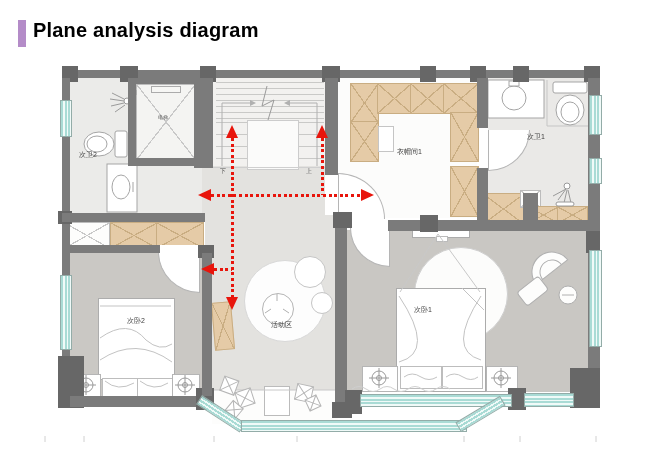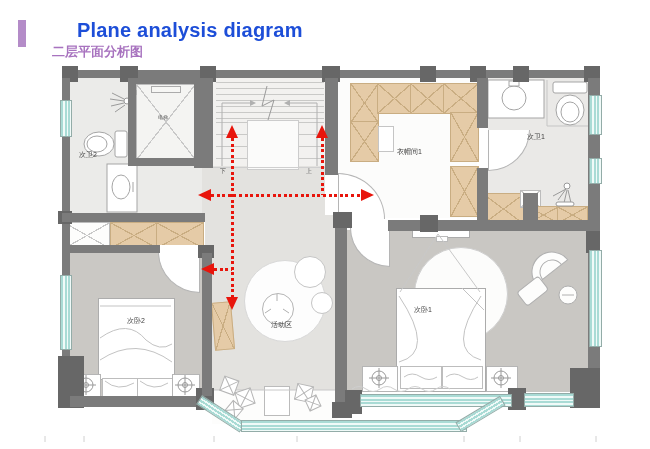--- a/index.html
+++ b/index.html
@@ -28,32 +28,31 @@
   .arrH{position:absolute;z-index:16;height:3px;background-image:repeating-linear-gradient(90deg,#e8150c 0 3px,transparent 3px 5.6px);}
   .arrV{position:absolute;z-index:16;width:3px;background-image:repeating-linear-gradient(180deg,#e8150c 0 3px,transparent 3px 5.6px);}
   .ah{position:absolute;z-index:17;width:0;height:0;border:6px solid transparent;}
   .ahUp{border-top:0;border-bottom:13px solid #e8150c;}
   .ahDown{border-bottom:0;border-top:13px solid #e8150c;}
   .ahLeft{border-left:0;border-right:13px solid #e8150c;}
   .ahRight{border-right:0;border-left:13px solid #e8150c;}
   .lbl{position:absolute;z-index:18;font-size:7px;color:#3c3c3c;white-space:nowrap;}
   .lblTiny{font-size:6px;color:#555;}
   #titleBar{position:absolute;left:18px;top:20px;width:8px;height:27px;background:#b48cc8;z-index:20;}
-  #titleEn{position:absolute;left:33px;top:19px;font-size:20px;font-weight:600;color:#1d4ed8;z-index:20;letter-spacing:.2px;margin-left:44px;}
+  #titleEn{position:absolute;left:33px;top:19px;font-size:20px;font-weight:600;color:#000000;z-index:20;letter-spacing:.2px;}
   #titleZh{position:absolute;left:52px;top:43px;font-size:13px;font-weight:700;color:#a873bf;z-index:20;}
   svg#fix{position:absolute;left:0;top:0;z-index:13;}
 </style>
 </head>
 <body>
 
 <div id="stage">
 
   <div id="titleBar"></div>
   <div id="titleEn">Plane analysis diagram</div>
-  <div id="titleZh">二层平面分析图</div>
 
   <div class="floor" style="left:70px;top:78px;width:58px;height:135px;background:#ebebe9"></div>
   <div class="floor" style="left:128px;top:166px;width:74px;height:47px;background:#ebebe9"></div>
   <div class="floor" style="left:213px;top:78px;width:112px;height:90px;background:#f2f1ef"></div>
   <div class="floor" style="left:338px;top:78px;width:139px;height:140px;background:#fcfcfb"></div>
   <div class="floor" style="left:488px;top:78px;width:100px;height:147px;background:#eae9e7"></div>
   <div class="floor" style="left:202px;top:166px;width:136px;height:52px;background:#e3e2df"></div>
   <div class="floor" style="left:205px;top:218px;width:133px;height:174px;background:#e3e2df"></div>
   <div class="floor" style="left:62px;top:222px;width:140px;height:31px;background:#cac8c4"></div>
   <div class="floor" style="left:70px;top:253px;width:132px;height:143px;background:#cac8c4"></div>

